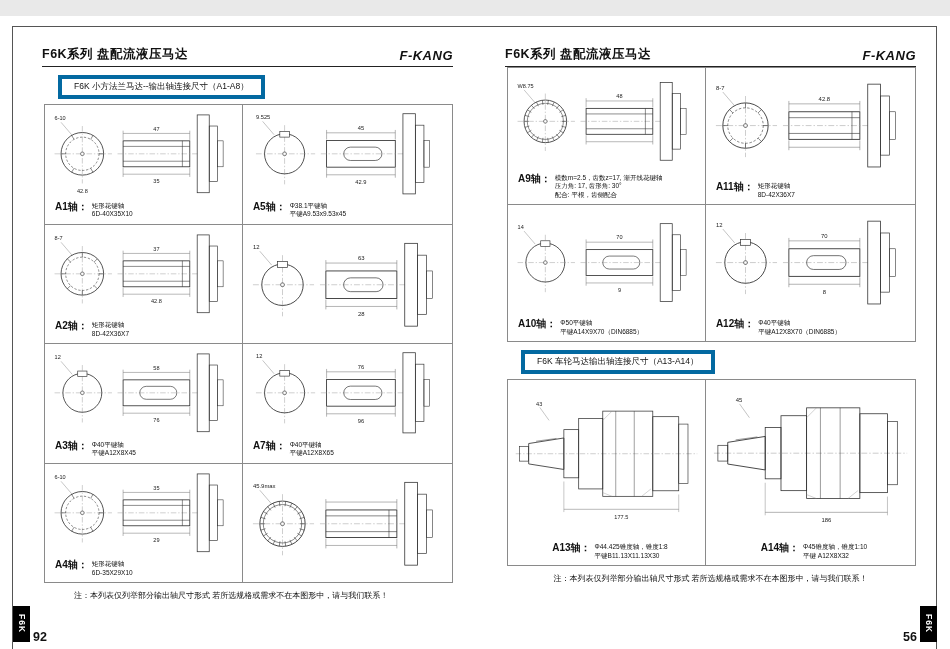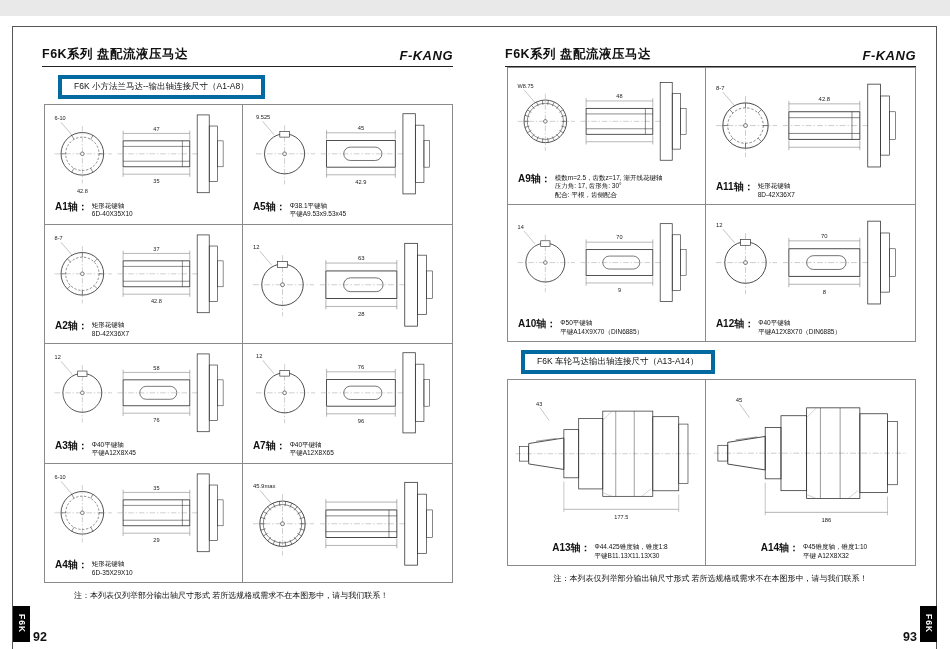--- a/index.html
+++ b/index.html
@@ -658,15 +658,15 @@
           <span class="sdesc">
             <span>Φ45锥度轴，锥度1:10</span>
             <span>平键 A12X8X32</span>
           </span>
         </div>
       </div>
     </div>
 
     <div class="note">注：本列表仅列举部分输出轴尺寸形式 若所选规格或需求不在本图形中，请与我们联系！</div>
     <div class="tab">F6K</div>
-    <div class="pagenum">93</div>
+    <div class="pagenum">56</div>
   </div>
 </div>
 
 </body></html>

